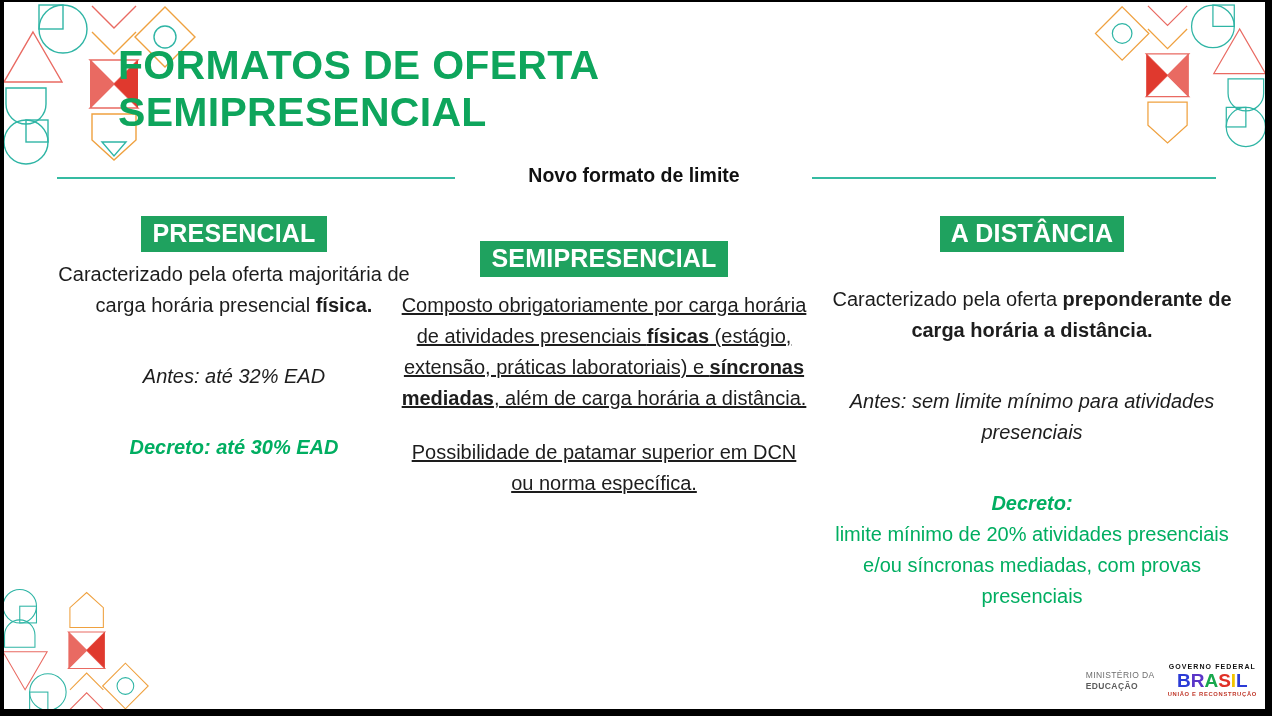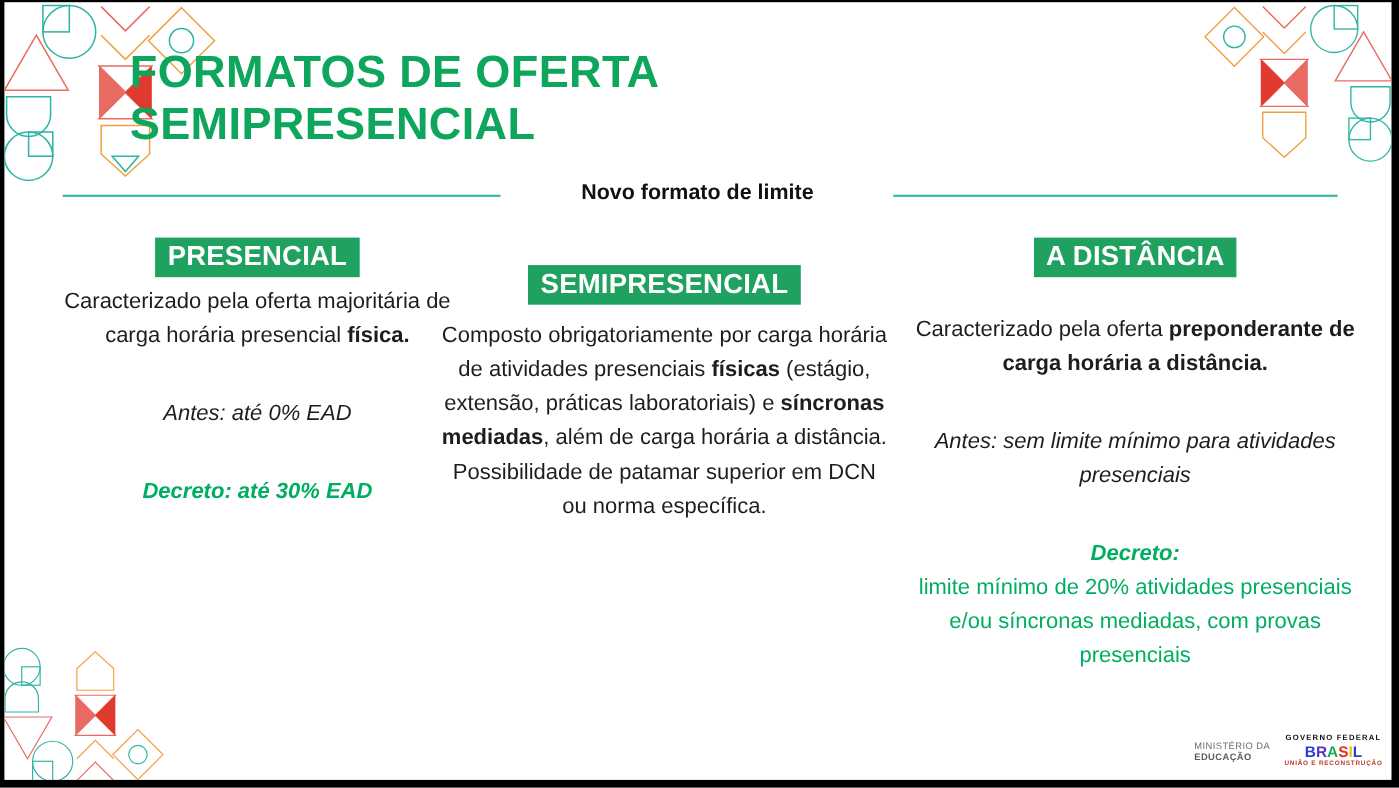--- a/index.html
+++ b/index.html
@@ -35,37 +35,37 @@
   .col .badge{
     display:inline-block;background:var(--badge-green,#1FA25F);color:#fff;
     font-size:25px;font-weight:700;padding:3px 11px 4px;letter-spacing:.2px;
   }
   .col .blocks{display:flex;flex-direction:column;margin-top:7px;}
   .col .block{font-size:20px;line-height:31px;}
   .col[data-col="0"]{left:52px;width:356px;}
   .col[data-col="1"]{left:396px;width:408px;margin-top:25px;}
   .col[data-col="2"]{left:820px;width:416px;}
   .col[data-col="0"] .blocks{gap:40px;}
-  .col[data-col="1"] .blocks{margin-top:13px;}
+  .col[data-col="1"] .blocks{gap:23px;margin-top:13px;text-decoration:underline;}
   .col[data-col="2"] .blocks{gap:40px;margin-top:32px;}
   .block.i, span.i{font-style:italic;}
   .block.b, span.b{font-weight:700;}
   .block.g{color:var(--text-green,#00AE61);}
   
   .footer{
     position:absolute;right:8px;bottom:11px;
     display:flex;align-items:center;gap:13px;
   }
   .mec{
     text-align:left;color:#6e6e6e;font-size:8.5px;line-height:10.5px;letter-spacing:.4px;
   }
   .mec .l2{font-weight:700;color:#5c5c5c;}
   .govbr{display:flex;flex-direction:column;align-items:center;line-height:1;}
   .govbr .top{font-size:7px;font-weight:800;letter-spacing:1.1px;color:#111;}
-  .govbr .brand{font-size:14px;font-weight:800;letter-spacing:0;margin:1px 0 2px;}
+  .govbr .brand{font-size:19px;font-weight:800;letter-spacing:0;margin:1px 0 2px;}
   .govbr .brand span{display:inline-block;}
   .govbr .bottom{font-size:5.8px;font-weight:700;letter-spacing:.7px;color:#c0392b;}
 </style>
 </head>
 <body style="--title-green: #0EA55C; --badge-green: #1FA25F; --text-green: #00AE61; --divider-teal: #35BBA2; --body-text: #1d1d1d; --pattern-teal: #2FB5A5; --pattern-coral: #E96A62; --pattern-red: #E0392E; --pattern-orange: #EFA13F;">
 
 <div class="slide">
 
   <svg class="corner tl" viewBox="0 0 200 170" fill="none" stroke-width="1.4">
     <g stroke="#2FB5A5">
@@ -146,21 +146,21 @@
   </div>
 
   <div class="divider-line left"></div>
   <div class="divider-label">Novo formato de limite</div>
   <div class="divider-line right"></div>
 
   <div class="col" data-col="0">
     <span class="badge">PRESENCIAL</span>
     <div class="blocks">
         <div class="block"><span>Caracterizado pela oferta majoritária de carga horária presencial </span><span class="b">física.</span></div>
-        <div class="block i"><span>Antes: até 0% EAD</span></div>
+        <div class="block i"><span>Antes: até 32% EAD</span></div>
         <div class="block i b g"><span>Decreto: até 30% EAD</span></div>
       </div>
   </div>
 
   <div class="col" data-col="1">
     <span class="badge">SEMIPRESENCIAL</span>
     <div class="blocks">
         <div class="block"><span>Composto obrigatoriamente por carga horária de atividades presenciais </span><span class="b">físicas</span><span> (estágio, extensão, práticas laboratoriais) e </span><span class="b">síncronas mediadas</span><span>, além de carga horária a distância.</span></div>
         <div class="block"><span>Possibilidade de patamar superior em DCN ou norma específica.</span></div>
       </div>

